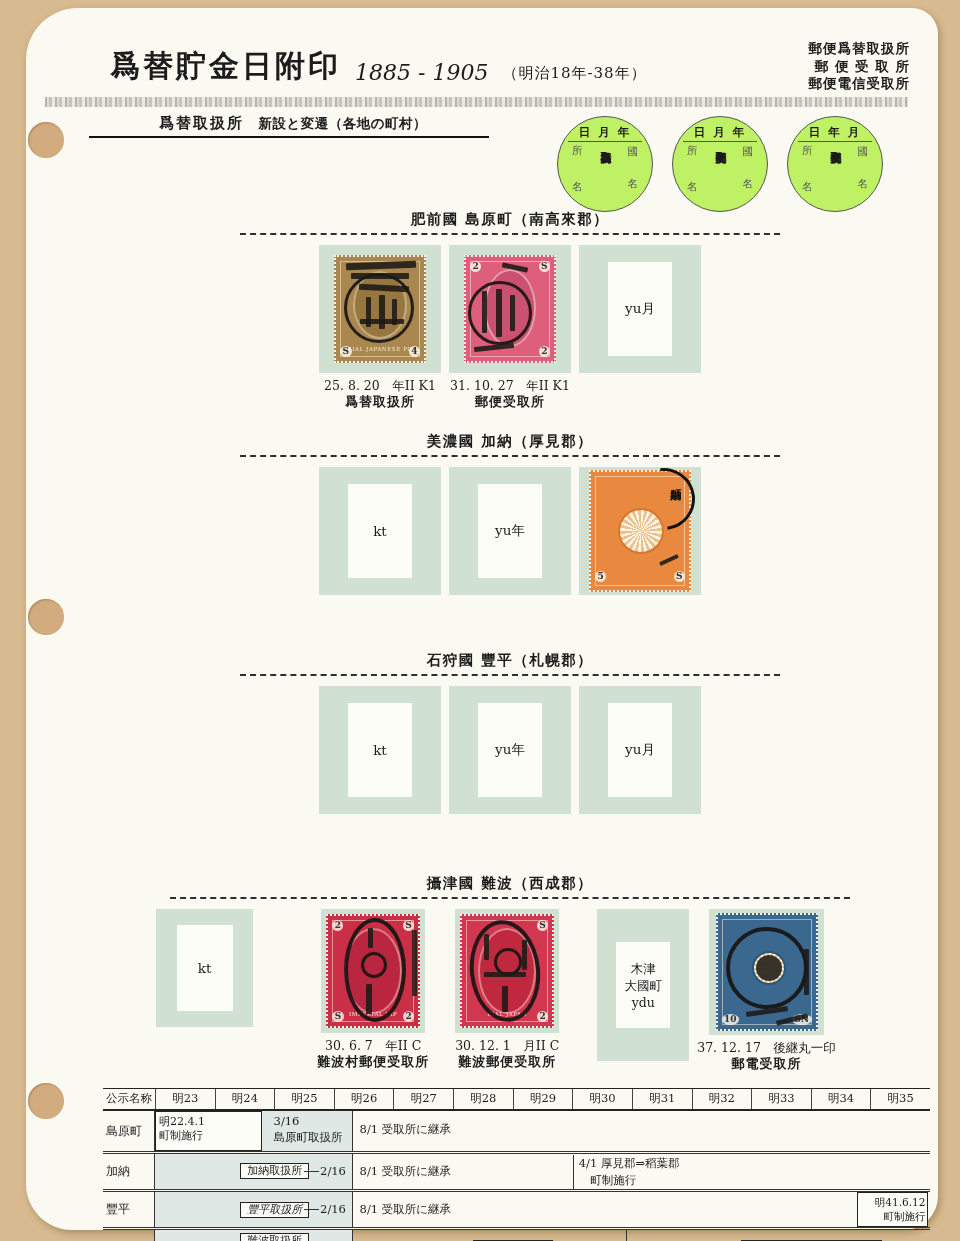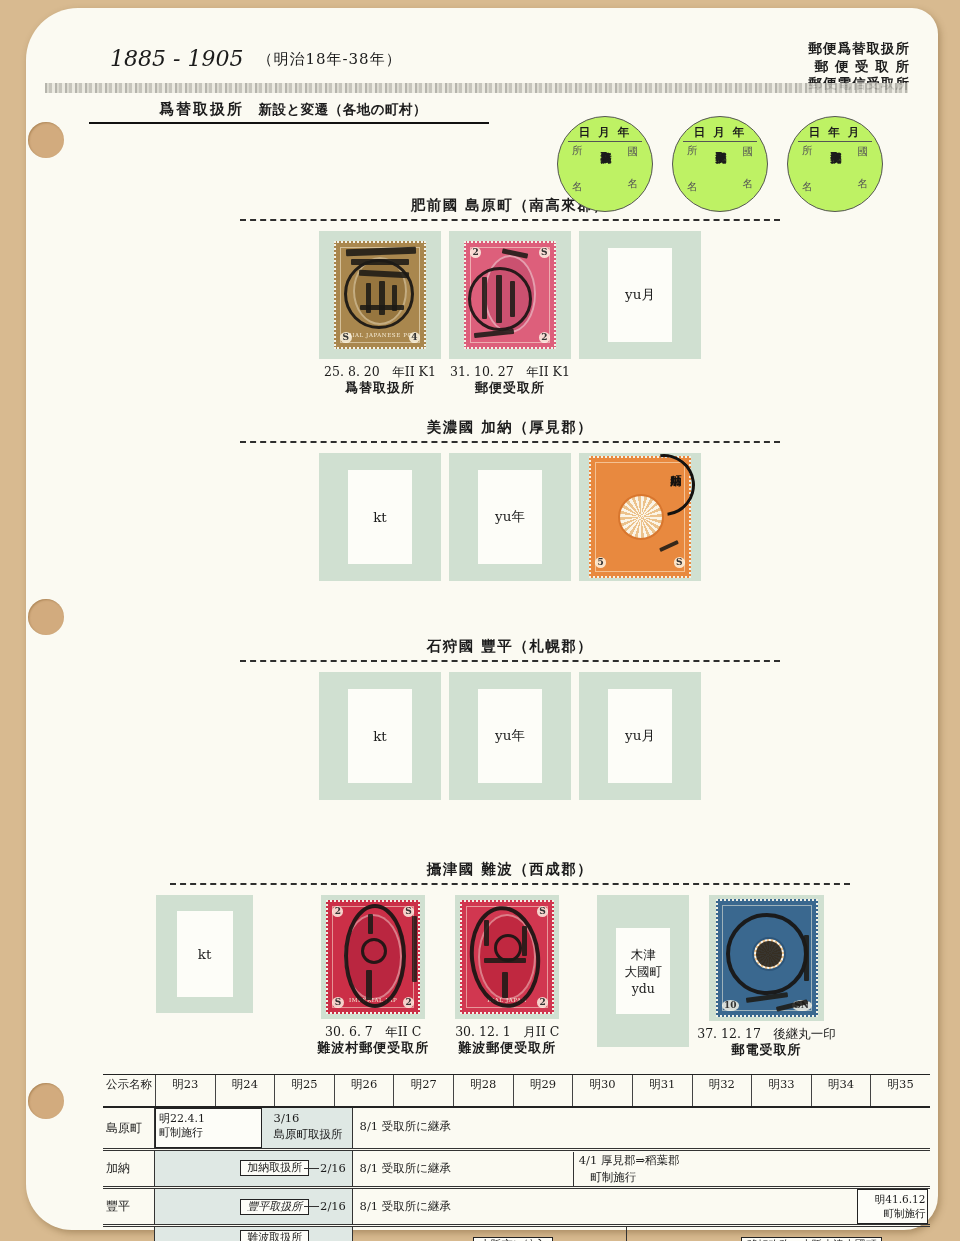--- a/index.html
+++ b/index.html
@@ -78,21 +78,21 @@
          letter-spacing:.6px; color:#f5ecd6; }
   .bar { position:absolute; background:#1d1a16; opacity:.88; border-radius:1px; display:block; }
   .pm { position:absolute; border-radius:50%; border:3.5px solid #181512; opacity:.92; }
   .chrys { position:absolute; border-radius:50%;
            background:repeating-conic-gradient(#fbf4e6 0 9deg, #ecc28c 9deg 18deg); }
   .pm-kanji { position:absolute; writing-mode:vertical-rl; text-orientation:upright;
               font-weight:bold; font-size:11px; color:#141210; line-height:12px; }
   
   .tbl { margin:16px 0 0 77px; width:827px; border-top:1.5px solid #222; font-size:11.5px; }
   .t-head { display:grid; grid-template-columns:52px repeat(13,1fr); border-bottom:2px solid #222; }
-  .t-head > div { text-align:center; padding:2px 0 14px; border-left:1px solid #444; }
+  .t-head > div { text-align:center; padding:2px 0 3px; border-left:1px solid #444; }
   .t-head > div:first-child { border-left:none; }
   .t-row { display:flex; position:relative; }
   .t-row + .t-row { border-top:3px double #333; }
   .t-label { width:52px; flex:none; display:flex; align-items:center; padding-left:3px;
              font-size:12px; border-right:1px solid #333;font-family:Liberation Serif, serif; }
   .t-line { flex:1; position:relative; }
   .shade { position:absolute; left:0; top:0; bottom:0; width:25.4%; background:#dfe8e4; }
   .vl { position:absolute; top:0; bottom:0; border-left:1px solid #333; }
   .tbox { position:absolute; background:#fdfdf8; border:1px solid #222; padding:0 6px;
           font-size:11px; line-height:14px; white-space:nowrap; }
@@ -104,20 +104,21 @@
 
 <div class="page">
 
   <div class="hdr">
     <div class="corner">
       <div>郵便爲替取扱所</div>
       <div>郵 便 受 取 所</div>
       <div>郵便電信受取所</div>
     </div>
     <div class="title-row">
+      <span class="big-title">爲替貯金日附印</span>
       <span class="years">1885 - 1905</span>
       <span class="era">（明治18年-38年）</span>
     </div>
     <div class="band"></div>
     <div class="sub-row">
       <div class="sub-line">
         <span class="sub-main">爲替取扱所</span>
         <span class="sub-note">新設と変遷（各地の町村）</span>
       </div>
     </div>

